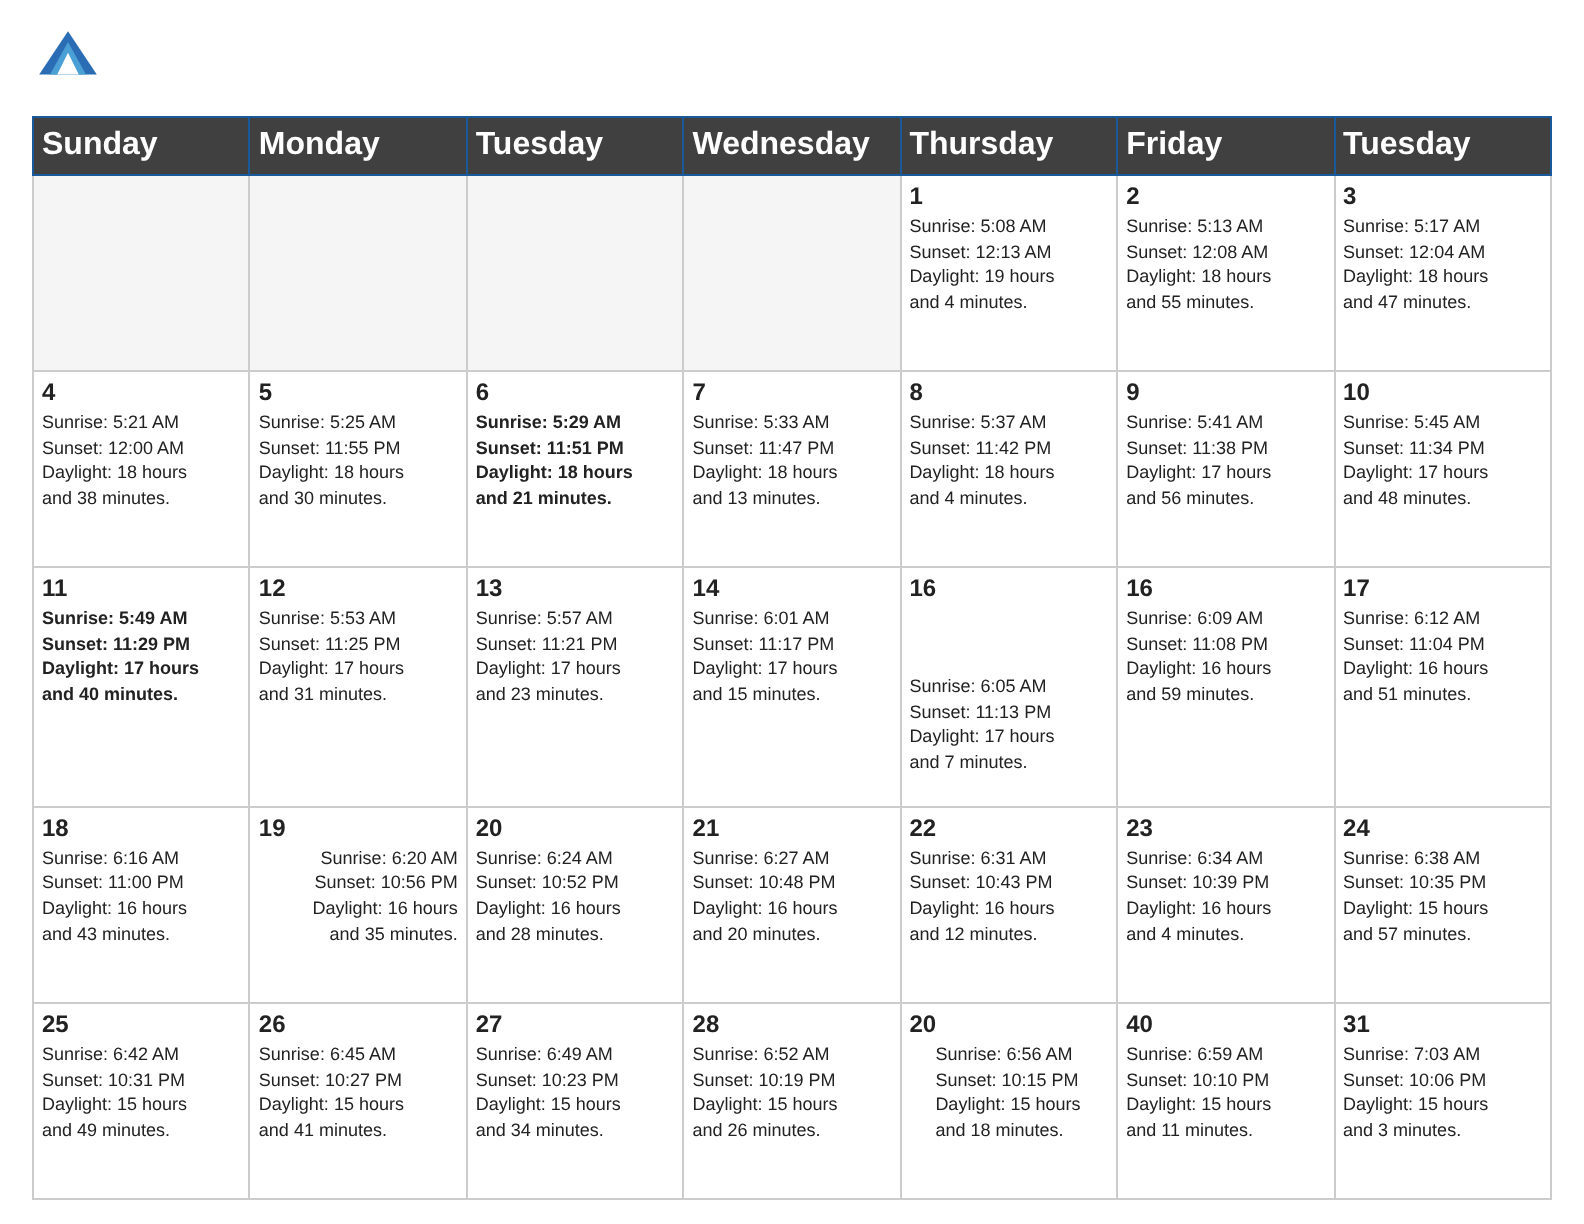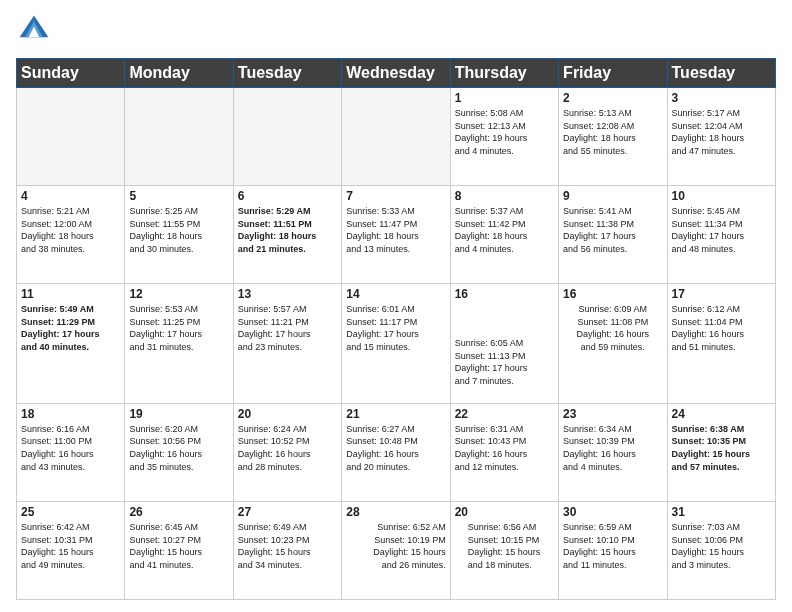--- a/index.html
+++ b/index.html
@@ -239,21 +239,21 @@
           </td>
           <td>
             <span class="day-number">16</span>
             <div class="day-info" style="white-space: pre-line; margin-top: 36px;">Sunrise: 6:05 AM
 Sunset: 11:13 PM
 Daylight: 17 hours
 and 7 minutes.</div>
           </td>
           <td>
             <span class="day-number">16</span>
-            <div class="day-info" style="white-space: pre-line; text-align: center;">Sunrise: 6:09 AM
+            <div class="day-info" style="white-space: pre-line;">Sunrise: 6:09 AM
 Sunset: 11:08 PM
 Daylight: 16 hours
 and 59 minutes.</div>
           </td>
           <td>
             <span class="day-number">17</span>
             <div class="day-info" style="white-space: pre-line;">Sunrise: 6:12 AM
 Sunset: 11:04 PM
 Daylight: 16 hours
 and 51 minutes.</div>
@@ -262,21 +262,21 @@
         <tr>
           <td>
             <span class="day-number">18</span>
             <div class="day-info" style="white-space: pre-line;">Sunrise: 6:16 AM
 Sunset: 11:00 PM
 Daylight: 16 hours
 and 43 minutes.</div>
           </td>
           <td>
             <span class="day-number">19</span>
-            <div class="day-info" style="white-space: pre-line;">Sunrise: 6:20 AM
+            <div class="day-info" style="white-space: pre-line; text-align: right;">Sunrise: 6:20 AM
 Sunset: 10:56 PM
 Daylight: 16 hours
 and 35 minutes.</div>
           </td>
           <td>
             <span class="day-number">20</span>
             <div class="day-info" style="white-space: pre-line;">Sunrise: 6:24 AM
 Sunset: 10:52 PM
 Daylight: 16 hours
 and 28 minutes.</div>
@@ -297,21 +297,21 @@
           </td>
           <td>
             <span class="day-number">23</span>
             <div class="day-info" style="white-space: pre-line;">Sunrise: 6:34 AM
 Sunset: 10:39 PM
 Daylight: 16 hours
 and 4 minutes.</div>
           </td>
           <td>
             <span class="day-number">24</span>
-            <div class="day-info" style="white-space: pre-line; font-weight: bold;">Sunrise: 6:38 AM
+            <div class="day-info" style="white-space: pre-line;">Sunrise: 6:38 AM
 Sunset: 10:35 PM
 Daylight: 15 hours
 and 57 minutes.</div>
           </td>
         </tr>
         <tr>
           <td>
             <span class="day-number">25</span>
             <div class="day-info" style="white-space: pre-line;">Sunrise: 6:42 AM
 Sunset: 10:31 PM
@@ -327,34 +327,34 @@
           </td>
           <td>
             <span class="day-number">27</span>
             <div class="day-info" style="white-space: pre-line;">Sunrise: 6:49 AM
 Sunset: 10:23 PM
 Daylight: 15 hours
 and 34 minutes.</div>
           </td>
           <td>
             <span class="day-number">28</span>
-            <div class="day-info" style="white-space: pre-line; text-align: right;">Sunrise: 6:52 AM
+            <div class="day-info" style="white-space: pre-line;">Sunrise: 6:52 AM
 Sunset: 10:19 PM
 Daylight: 15 hours
 and 26 minutes.</div>
           </td>
           <td>
             <span class="day-number">20</span>
             <div class="day-info" style="white-space: pre-line; margin-left: 13px;">Sunrise: 6:56 AM
 Sunset: 10:15 PM
 Daylight: 15 hours
 and 18 minutes.</div>
           </td>
           <td>
-            <span class="day-number">30</span>
+            <span class="day-number">40</span>
             <div class="day-info" style="white-space: pre-line;">Sunrise: 6:59 AM
 Sunset: 10:10 PM
 Daylight: 15 hours
 and 11 minutes.</div>
           </td>
           <td>
             <span class="day-number">31</span>
             <div class="day-info" style="white-space: pre-line;">Sunrise: 7:03 AM
 Sunset: 10:06 PM
 Daylight: 15 hours

